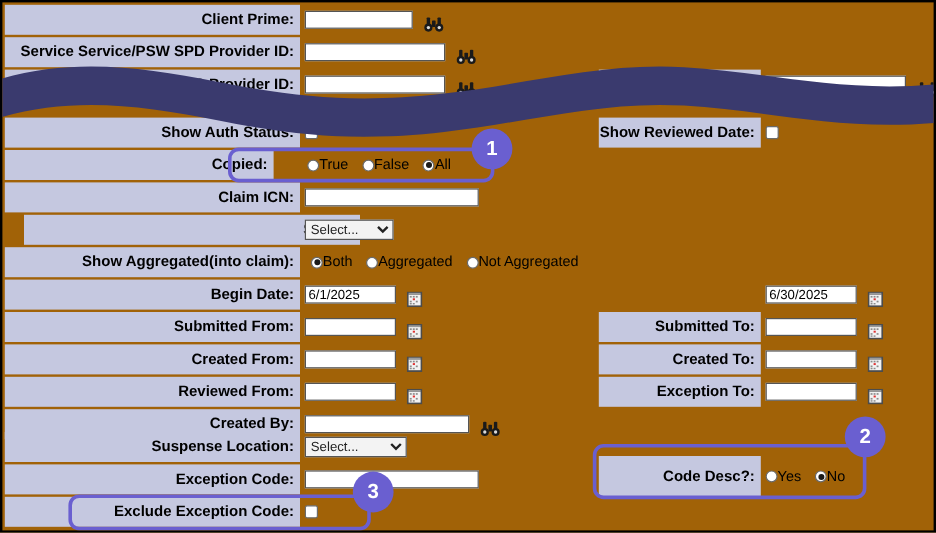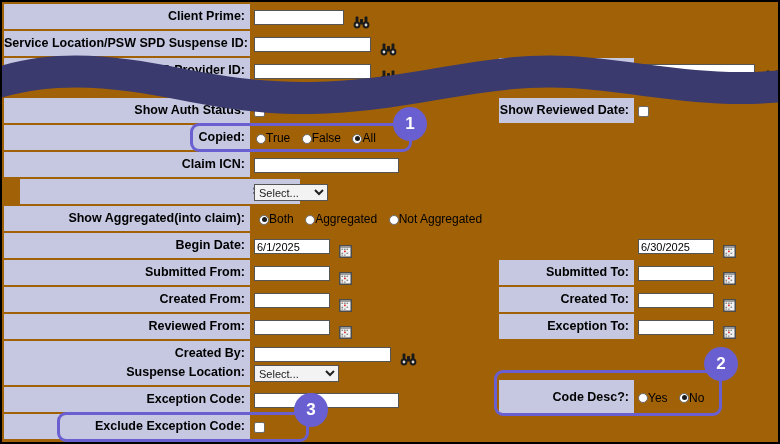--- a/index.html
+++ b/index.html
@@ -75,21 +75,21 @@
               <rect x="7" y="3" width="3" height="5.5" rx="0.6"></rect>
             </g>
             <circle cx="4" cy="9" r="1.4" fill="#d9d9d9"></circle>
             <circle cx="13" cy="9" r="1.4" fill="#d9d9d9"></circle>
           </svg>
       </span>
     </div>
   </div>
 
   <div class="row" style="left:2px;top:29px;width:496px;">
-    <div class="lbl" style="left:0;width:246px;">Service Location/PSW SPD Suspense ID:</div>
+    <div class="lbl" style="left:0;width:246px;">Service Service/PSW SPD Provider ID:</div>
     <div class="fld" style="left:250px;">
       <input class="tbox" style="width: 117px;" value="">
       <span class="ico bino">
         <svg viewBox="0 0 17 13" width="17" height="13">
             <g fill="#1a1a1a">
               <circle cx="4" cy="9" r="3.4"></circle>
               <circle cx="13" cy="9" r="3.4"></circle>
               <rect x="2.6" y="0.5" width="2.8" height="7" rx="0.8"></rect>
               <rect x="11.6" y="0.5" width="2.8" height="7" rx="0.8"></rect>
               <rect x="7" y="3" width="3" height="5.5" rx="0.6"></rect>
@@ -122,21 +122,21 @@
   </div>
 
   <div class="row" style="left:2px;top:96px;width:496px;">
     <div class="lbl" style="left:0;width:246px;">Show Auth Status:</div>
     <div class="fld" style="left:250px;">
       <span class="cbx"></span>
     </div>
   </div>
 
   <div class="row" style="left:2px;top:123px;width:496px;">
-    <div class="lbl" style="left:0;width:246px;">Copied:</div>
+    <div class="lbl" style="left:0;width:224px;">Copied:</div>
     <div class="fld" style="left:252px;">
       <span class="radio"></span><span class="rlab">True</span>
       <span class="radio"></span><span class="rlab">False</span>
       <span class="radio on"></span><span class="rlab">All</span>
     </div>
   </div>
 
   <div class="row" style="left:2px;top:150px;width:496px;">
     <div class="lbl" style="left:0;width:246px;">Claim ICN:</div>
     <div class="fld" style="left:250px;">

